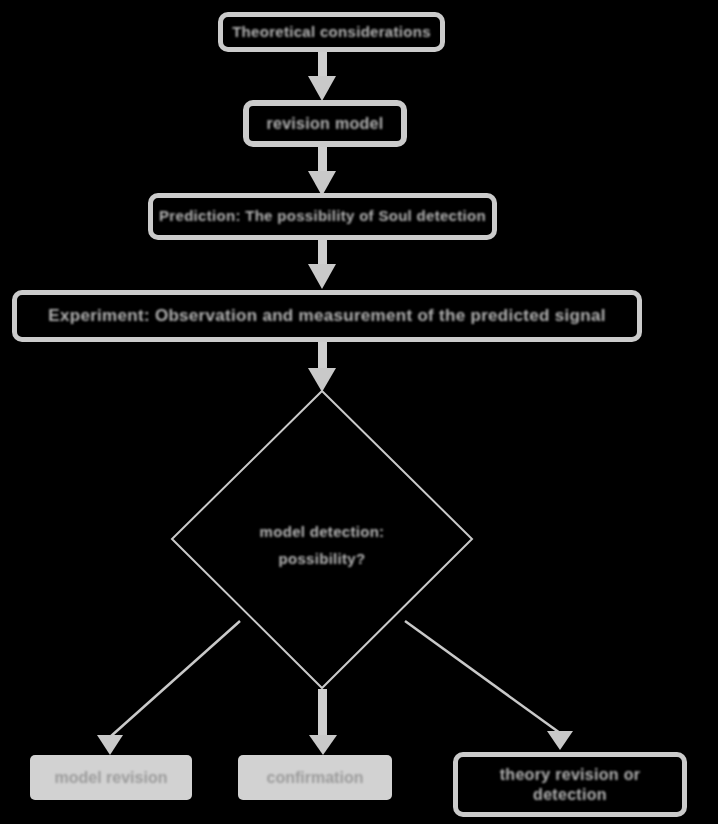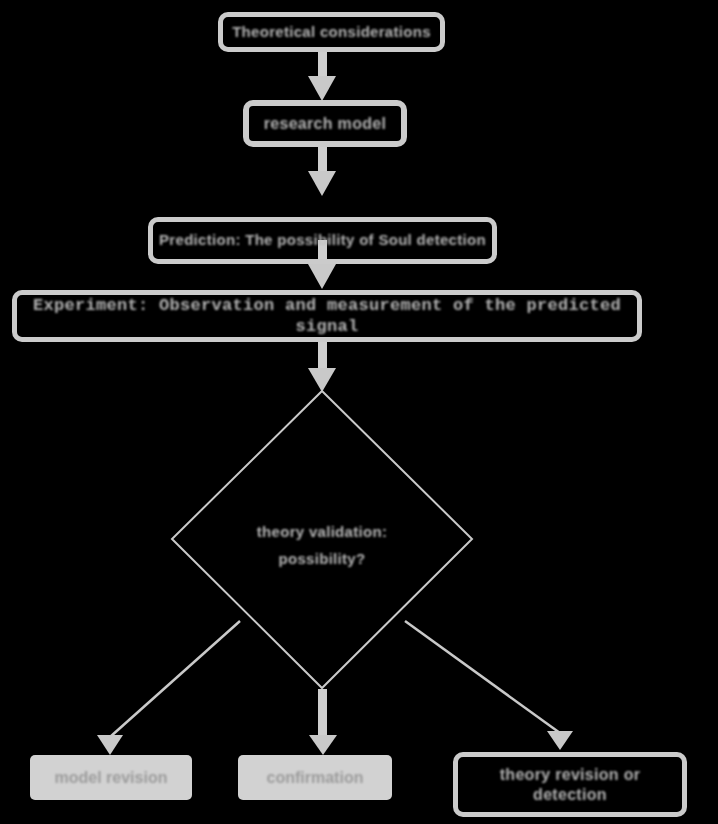--- a/index.html
+++ b/index.html
@@ -56,33 +56,33 @@
 
     <line x1="405" y1="621" x2="560" y2="733" stroke="#c9c9c9" stroke-width="2.5"></line>
     <polygon points="547,731 573,731 560,750" fill="#c9c9c9"></polygon>
   </svg>
 
   <div class="node outlined" style="left:218px; top:12px; width:227px; height:40px; font-size:15px;">
     <span class="smudge">Theoretical considerations</span>
   </div>
 
   <div class="node outlined" style="left:243px; top:100px; width:164px; height:47px; font-size:16px; border-width:6px;">
-    <span class="smudge">research model</span>
+    <span class="smudge">revision model</span>
   </div>
 
-  <div class="node outlined" style="left:148px; top:193px; width:349px; height:47px; font-size:15px;margin-top:24px;">
+  <div class="node outlined" style="left:148px; top:193px; width:349px; height:47px; font-size:15px;">
     <span class="smudge">Prediction: The possibility of Soul detection</span>
   </div>
 
-  <div class="node outlined" style="left:12px; top:290px; width:630px; height:52px; font-size:17px;font-family:Liberation Mono, monospace;">
+  <div class="node outlined" style="left:12px; top:290px; width:630px; height:52px; font-size:17px;">
     <span class="smudge">Experiment: Observation and measurement of the predicted signal</span>
   </div>
 
   <div class="decision-text smudge">
-    <div>theory validation:</div>
+    <div>model detection:</div>
     <div>possibility?</div>
   </div>
 
   <div class="node filled" style="left:30px; top:755px; width:162px; height:45px; font-size:16px;">
     <span class="smudge-dark">model revision</span>
   </div>
 
   <div class="node filled" style="left:238px; top:755px; width:154px; height:45px; font-size:16px;">
     <span class="smudge-dark">confirmation</span>
   </div>

